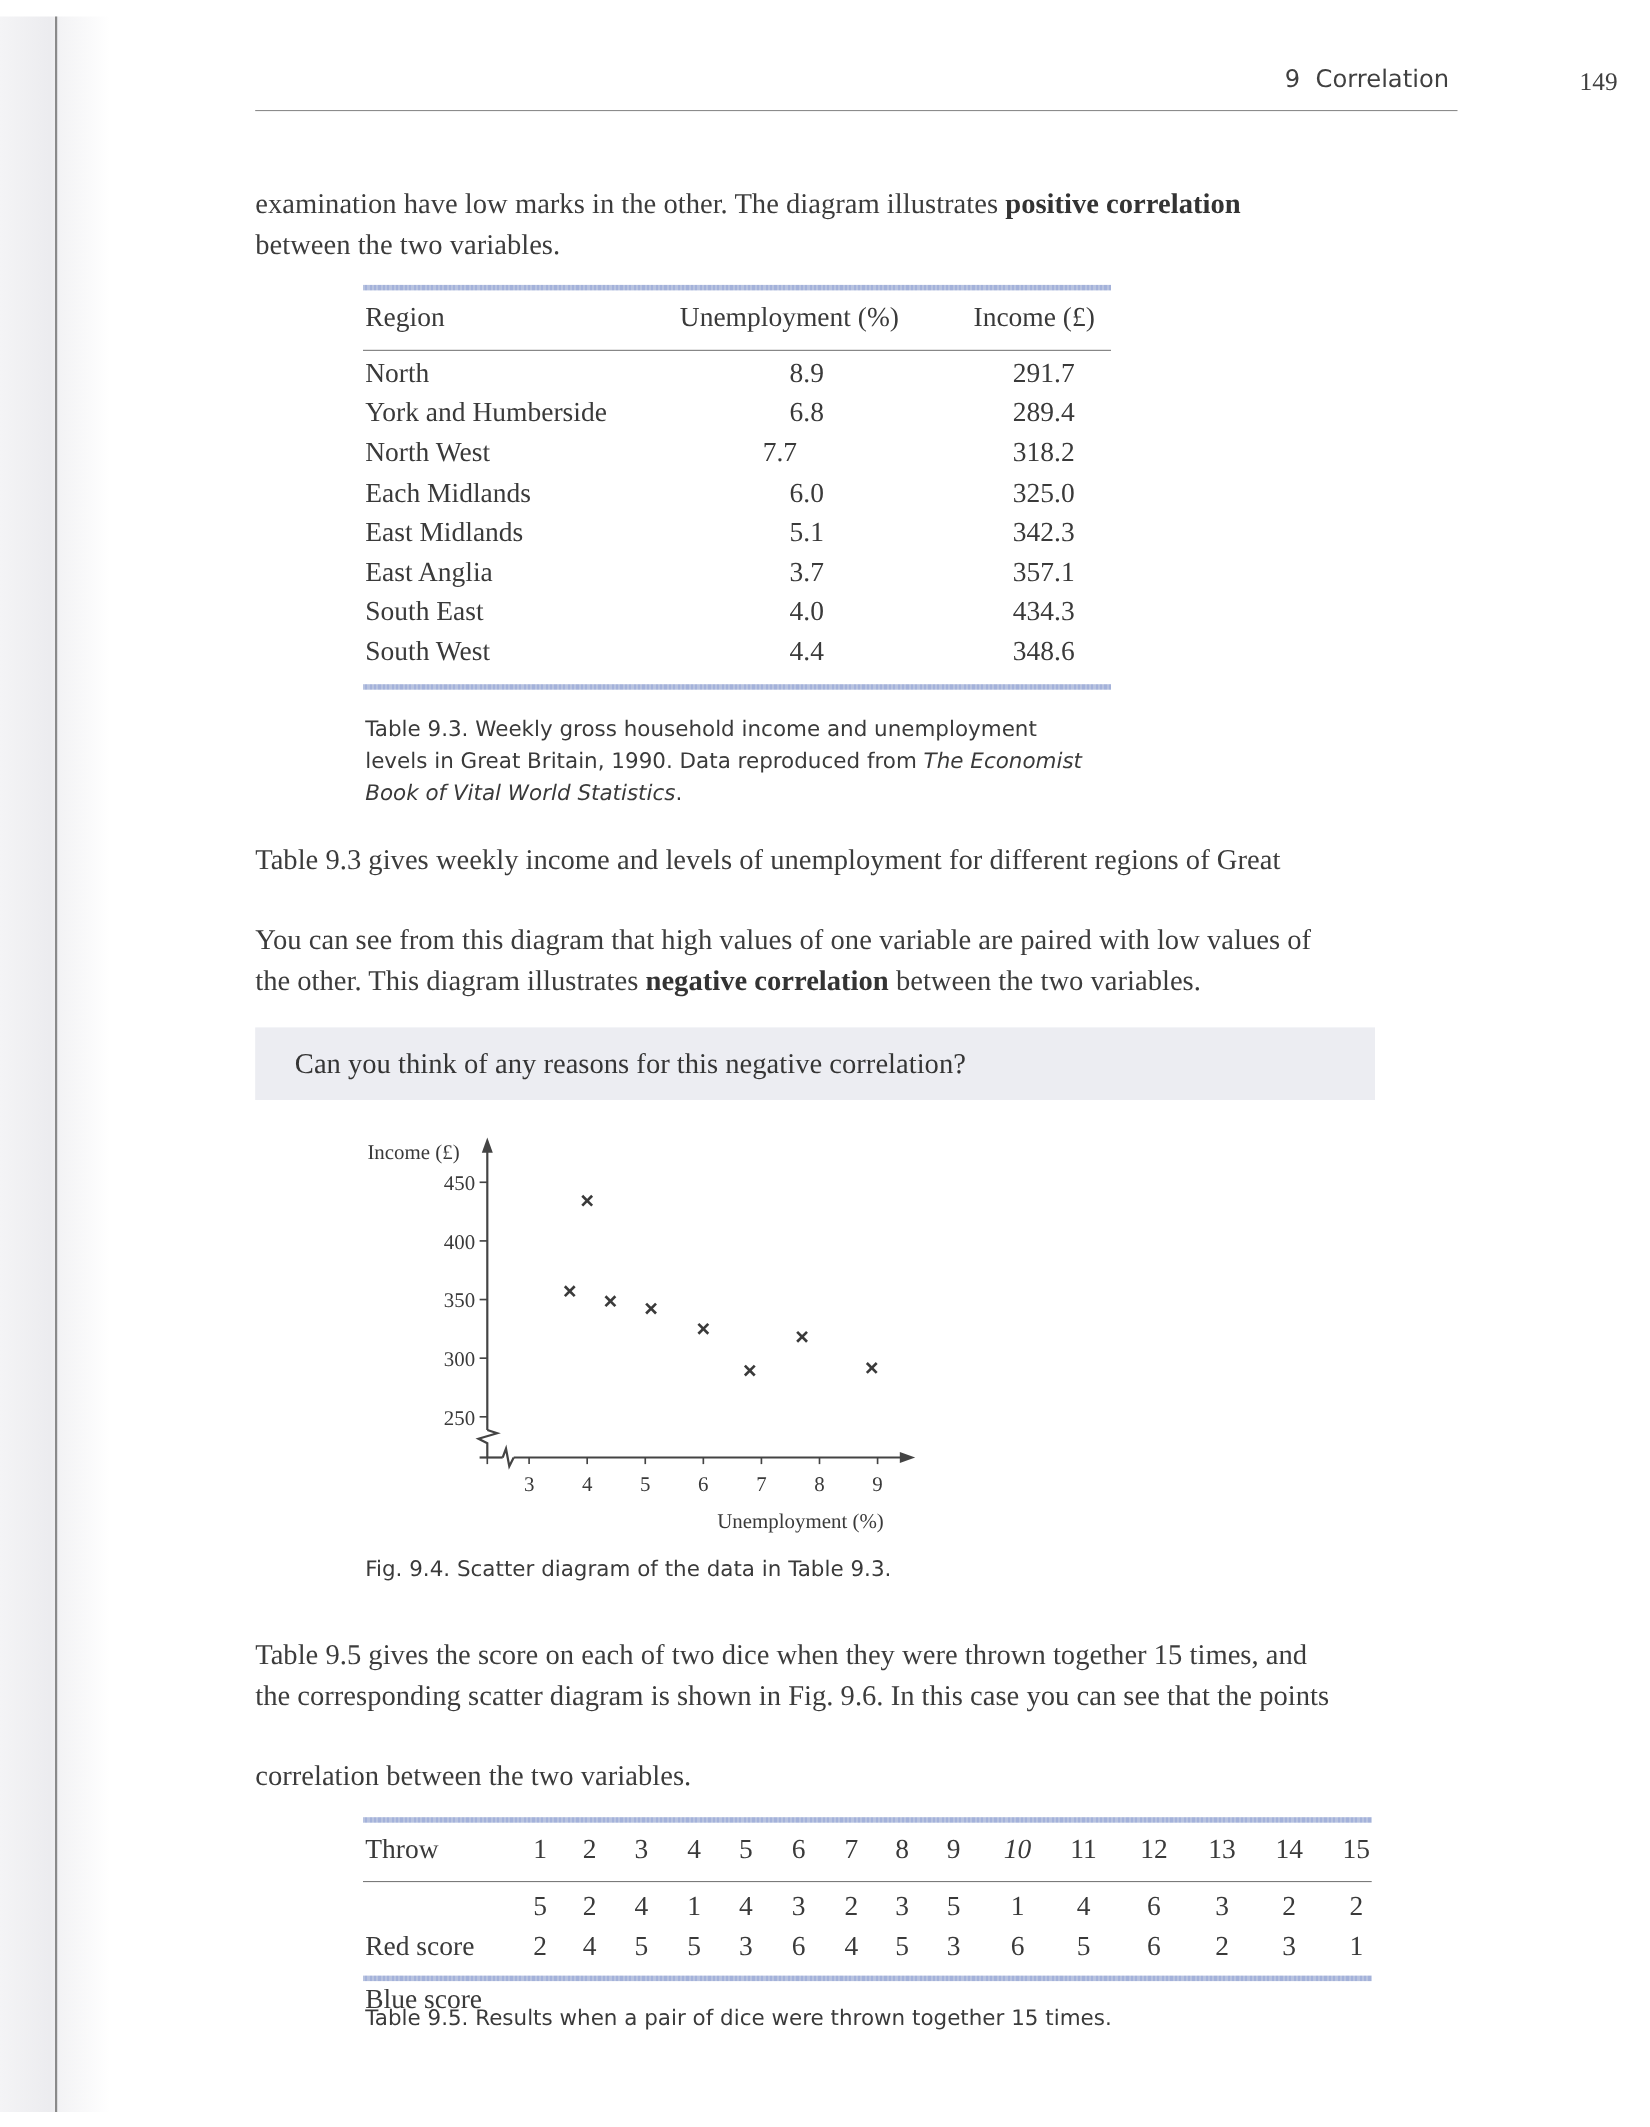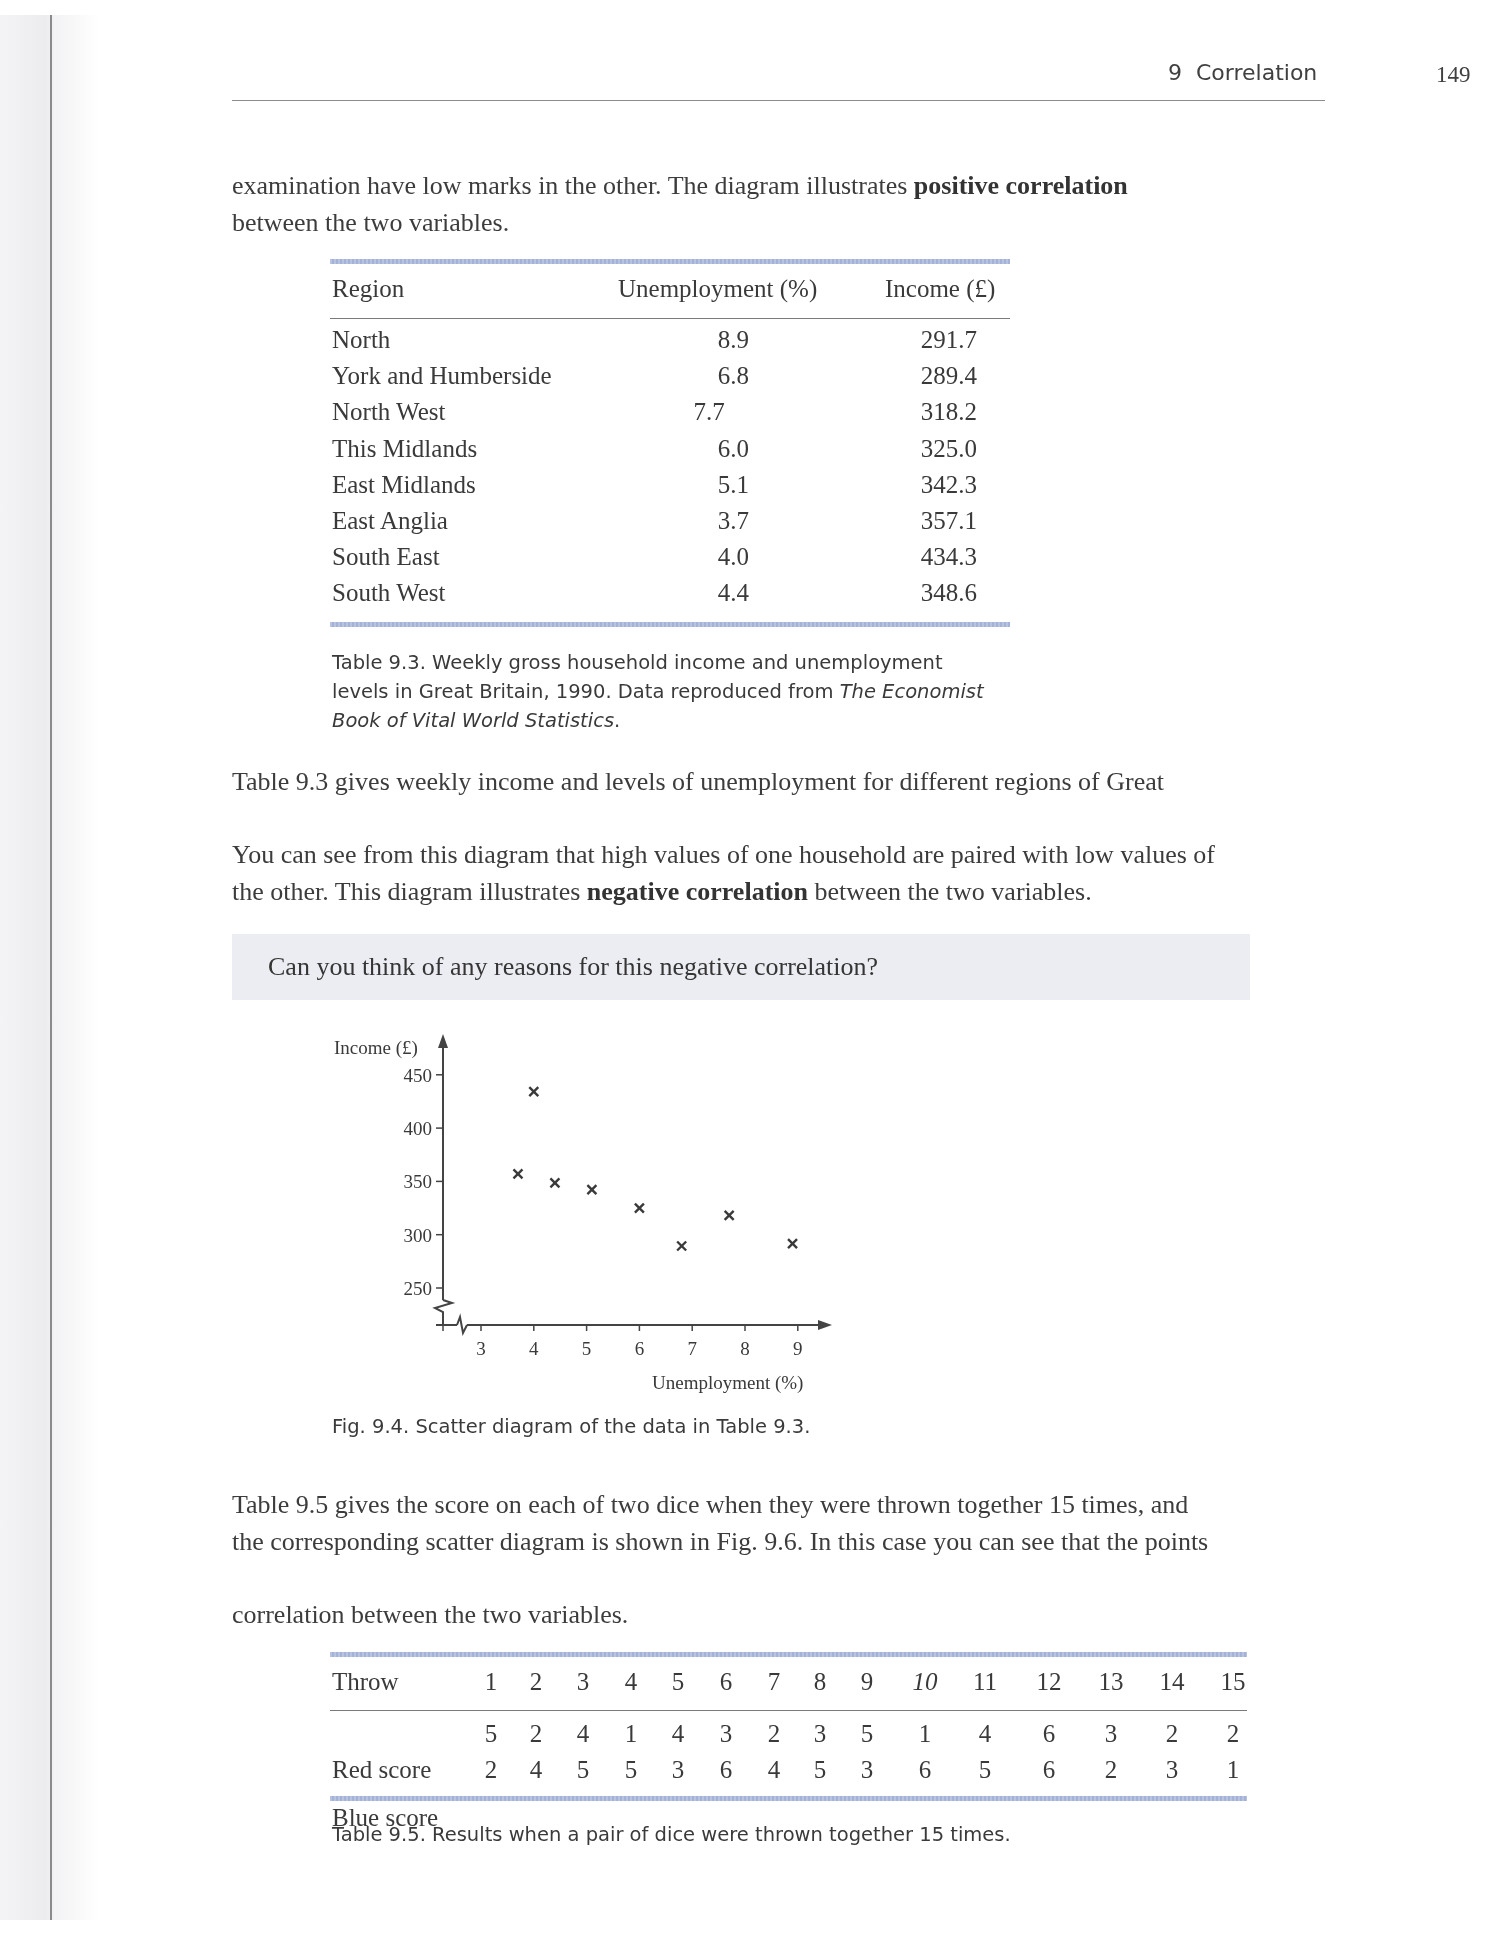--- a/index.html
+++ b/index.html
@@ -49,21 +49,21 @@
   <div id="t93-rows">
       <span class="cell" style="top: 326px; left: 332px;">North</span>
       <span class="cell" style="top: 326px; left: 669px; width: 80px; text-align: right;">8.9</span>
       <span class="cell" style="top: 326px; left: 897px; width: 80px; text-align: right;">291.7</span>
       <span class="cell" style="top: 362.2px; left: 332px;">York and Humberside</span>
       <span class="cell" style="top: 362.2px; left: 669px; width: 80px; text-align: right;">6.8</span>
       <span class="cell" style="top: 362.2px; left: 897px; width: 80px; text-align: right;">289.4</span>
       <span class="cell" style="top: 398.4px; left: 332px;">North West</span>
       <span class="cell" style="top: 398.4px; left: 669px; width: 80px; text-align: center;">7.7</span>
       <span class="cell" style="top: 398.4px; left: 897px; width: 80px; text-align: right;">318.2</span>
-      <span class="cell" style="top: 434.6px; left: 332px;">This Midlands</span>
+      <span class="cell" style="top: 434.6px; left: 332px;">Each Midlands</span>
       <span class="cell" style="top: 434.6px; left: 669px; width: 80px; text-align: right;">6.0</span>
       <span class="cell" style="top: 434.6px; left: 897px; width: 80px; text-align: right;">325.0</span>
       <span class="cell" style="top: 470.8px; left: 332px;">East Midlands</span>
       <span class="cell" style="top: 470.8px; left: 669px; width: 80px; text-align: right;">5.1</span>
       <span class="cell" style="top: 470.8px; left: 897px; width: 80px; text-align: right;">342.3</span>
       <span class="cell" style="top: 507px; left: 332px;">East Anglia</span>
       <span class="cell" style="top: 507px; left: 669px; width: 80px; text-align: right;">3.7</span>
       <span class="cell" style="top: 507px; left: 897px; width: 80px; text-align: right;">357.1</span>
       <span class="cell" style="top: 543.2px; left: 332px;">South East</span>
       <span class="cell" style="top: 543.2px; left: 669px; width: 80px; text-align: right;">4.0</span>
@@ -77,21 +77,21 @@
 
 <div class="caption" style="left:332px; top:648px;">
   <span>Table 9.3. Weekly gross household income and unemployment</span><br>
   <span>levels in Great Britain, 1990. Data reproduced from </span><i>The Economist</i><br>
   <i>Book of Vital World Statistics</i><span>.</span>
 </div>
 
 <div class="para" style="top:764px;">
   <span>Table 9.3 gives weekly income and levels of unemployment for different regions of Great</span><br>
   <br>
-  <span>You can see from this diagram that high values of one household are paired with low values of</span><br>
+  <span>You can see from this diagram that high values of one variable are paired with low values of</span><br>
   <span>the other. This diagram illustrates </span><b>negative correlation</b><span> between the two variables.</span>
 </div>
 
 <div class="qbox"></div>
 <span class="qtext">Can you think of any reasons for this negative correlation?</span>
 
 <svg id="chart" style="position:absolute; left:0; top:0;" width="1500" height="1934">
   <g id="chart-axes">
       <line x1="443" y1="1040" x2="443" y2="1300" stroke="#444" stroke-width="2"></line>
       <polyline points="443,1300 452,1303 435,1308 443,1312 443,1325" fill="none" stroke="#444" stroke-width="2"></polyline>

